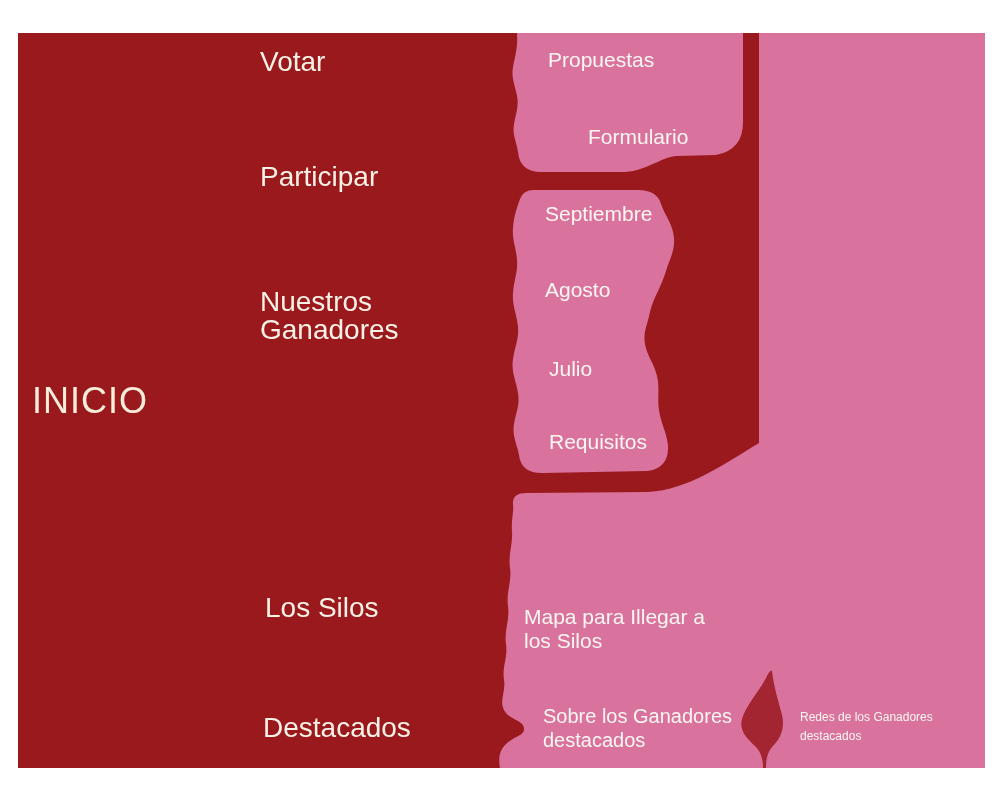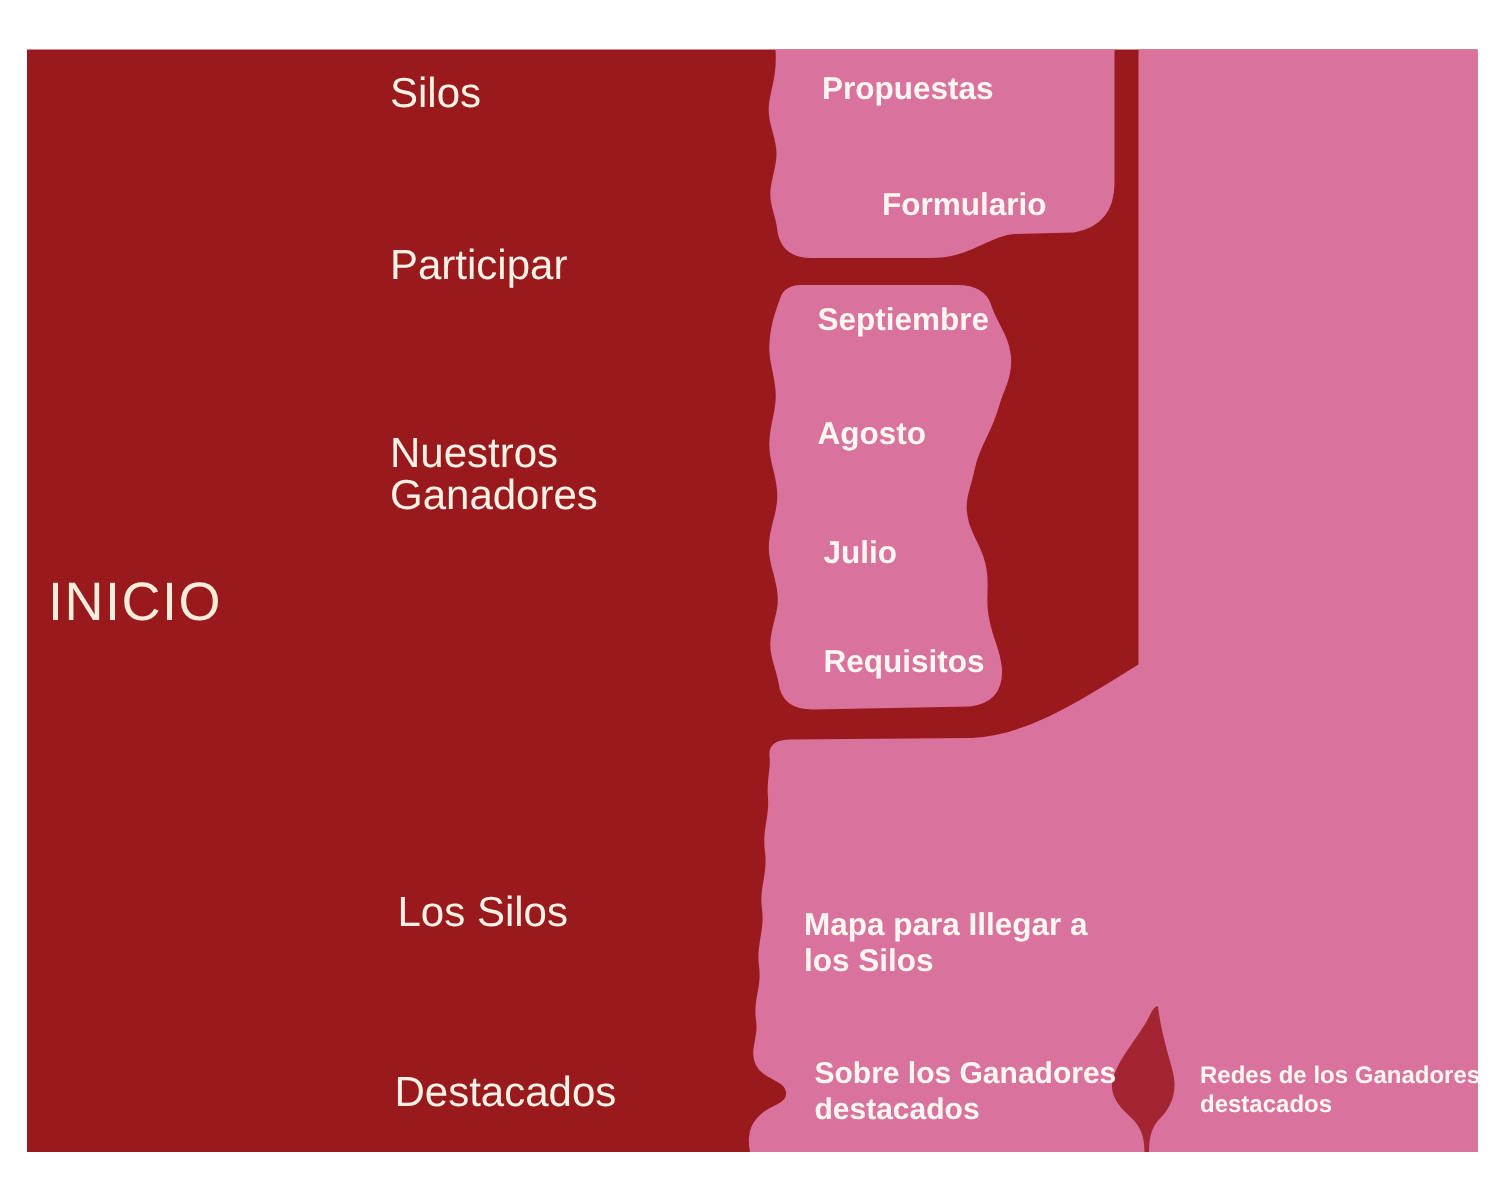--- a/index.html
+++ b/index.html
@@ -17,41 +17,41 @@
     left: 32px; top: 375px;
     font-size: 36px; line-height: 52px;
     font-weight: 500; letter-spacing: 1px;
     color: var(--title-cream, #F5EDDA);
   }
   .l1 {
     font-size: 28px; line-height: 28px; font-weight: 500;
     color: var(--label-cream, #F7F1E6);
   }
   .l2 {
-    font-size: 21px; line-height: 24px; font-weight: 700;
+    font-size: 21px; line-height: 24px; font-weight: 400;
     color: var(--sublabel-white, #FBF7F0);
   }
   .l2.small  { font-size: 20px; line-height: 24px; }
-  .l2.xsmall { font-size: 16px; line-height: 19px; }
+  .l2.xsmall { font-size: 12px; line-height: 19px; }
 
   .pos-votar       { left: 260px; top: 48px;  }
   .pos-participar  { left: 260px; top: 163px; }
   .pos-nuestros    { left: 260px; top: 288px; }
   .pos-preguntas   { left: 263px; top: 444px; }
   .pos-silos       { left: 265px; top: 594px; }
   .pos-destacados  { left: 263px; top: 714px; }
 
   .pos-propuestas  { left: 548px; top: 48px;  }
   .pos-formulario  { left: 551px; top: 125px; margin-left: 37px; }
   .pos-septiembre  { left: 545px; top: 202px; }
   .pos-agosto      { left: 545px; top: 278px; }
   .pos-julio       { left: 549px; top: 357px; }
   .pos-requisitos  { left: 549px; top: 430px; }
   .pos-historia    { left: 546px; top: 505px; }
-  .pos-mapa        { left: 536px; top: 605px; }
+  .pos-mapa        { left: 524px; top: 605px; }
   .pos-sobre       { left: 543px; top: 704px; }
   .pos-redes       { left: 800px; top: 708px; }
 
   .shape-canvas  { fill: var(--canvas-red, #9A191D); }
   .shape-pink    { fill: var(--pink, #D9739E); }
   .shape-divider { fill: var(--divider-red, #A32531); }
 </style>
 </head>
 <body>
 
@@ -125,21 +125,21 @@
              L 763 768
              C 763 757, 760 751, 755 746
              C 746 738, 739 730, 742 719
              C 746 705, 760 690, 766 678
              C 768 674, 770 670, 772 671
              Z"></path>
   </svg>
 
   <div class="label root-label">INICIO</div>
 
-  <div class="label l1 pos-votar">Silos</div>
+  <div class="label l1 pos-votar">Votar</div>
   <div class="label l1 pos-participar">Participar</div>
   <div class="label l1 pos-nuestros">Nuestros
 Ganadores</div>
   <div class="label l1 pos-silos">Los Silos</div>
   <div class="label l1 pos-destacados">Destacados</div>
 
   <div class="label l2 pos-propuestas">Propuestas</div>
   <div class="label l2 pos-formulario">Formulario</div>
   <div class="label l2 pos-septiembre">Septiembre</div>
   <div class="label l2 pos-agosto">Agosto</div>

